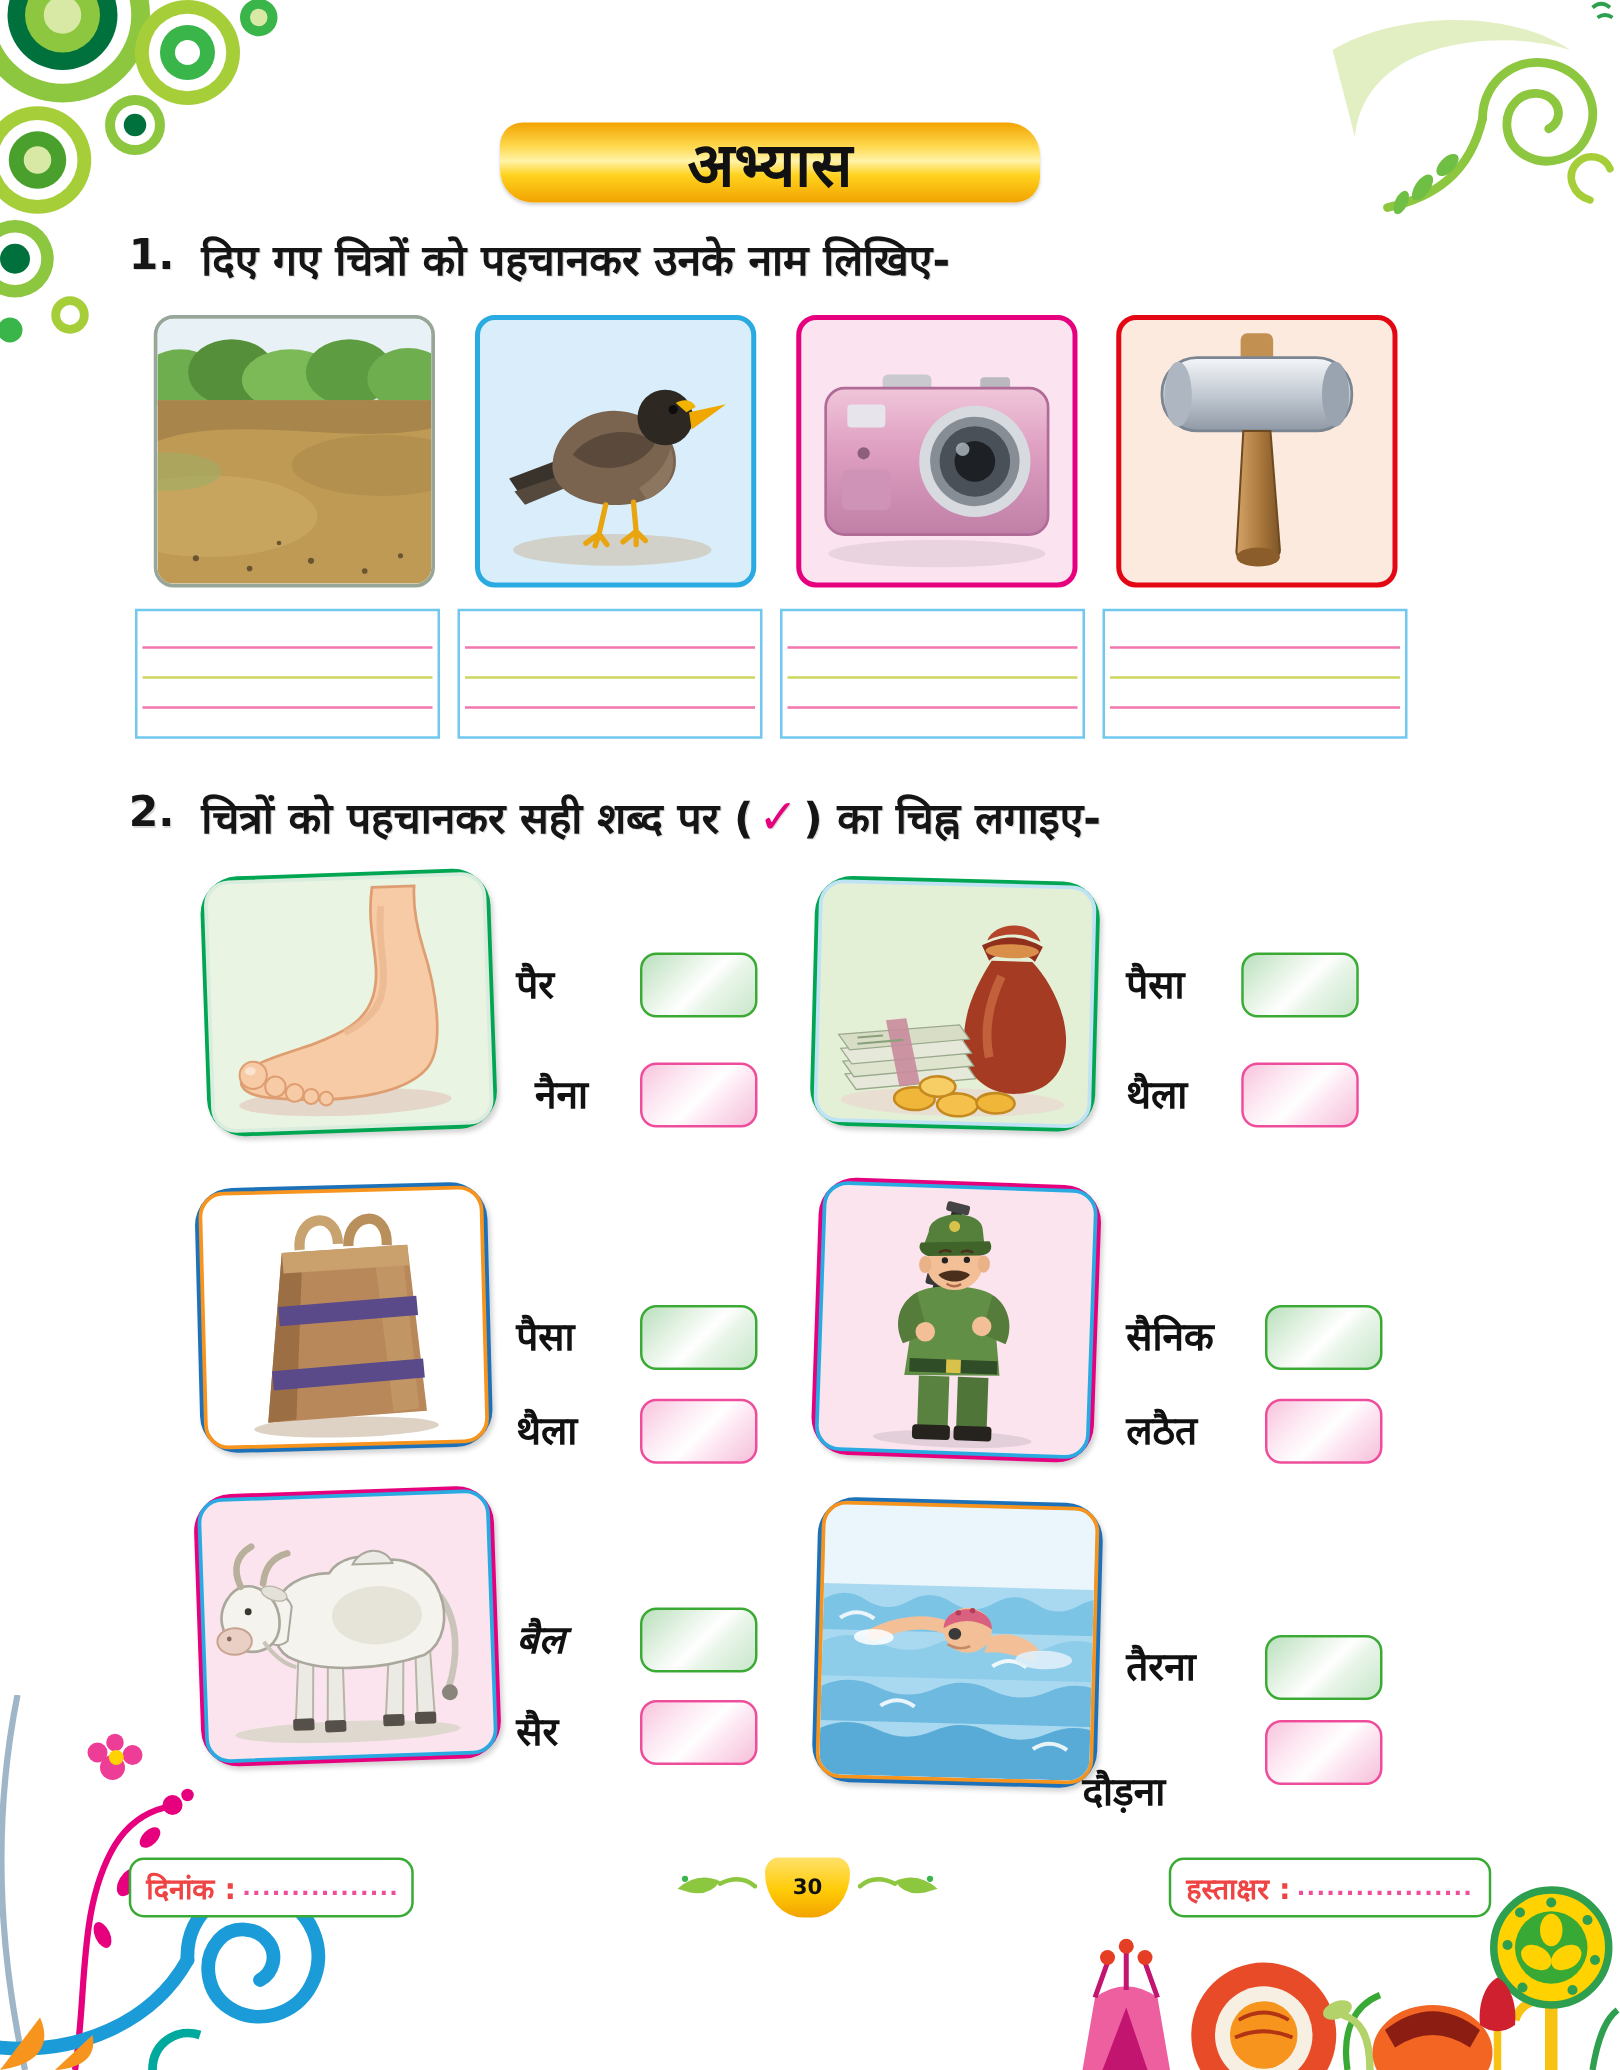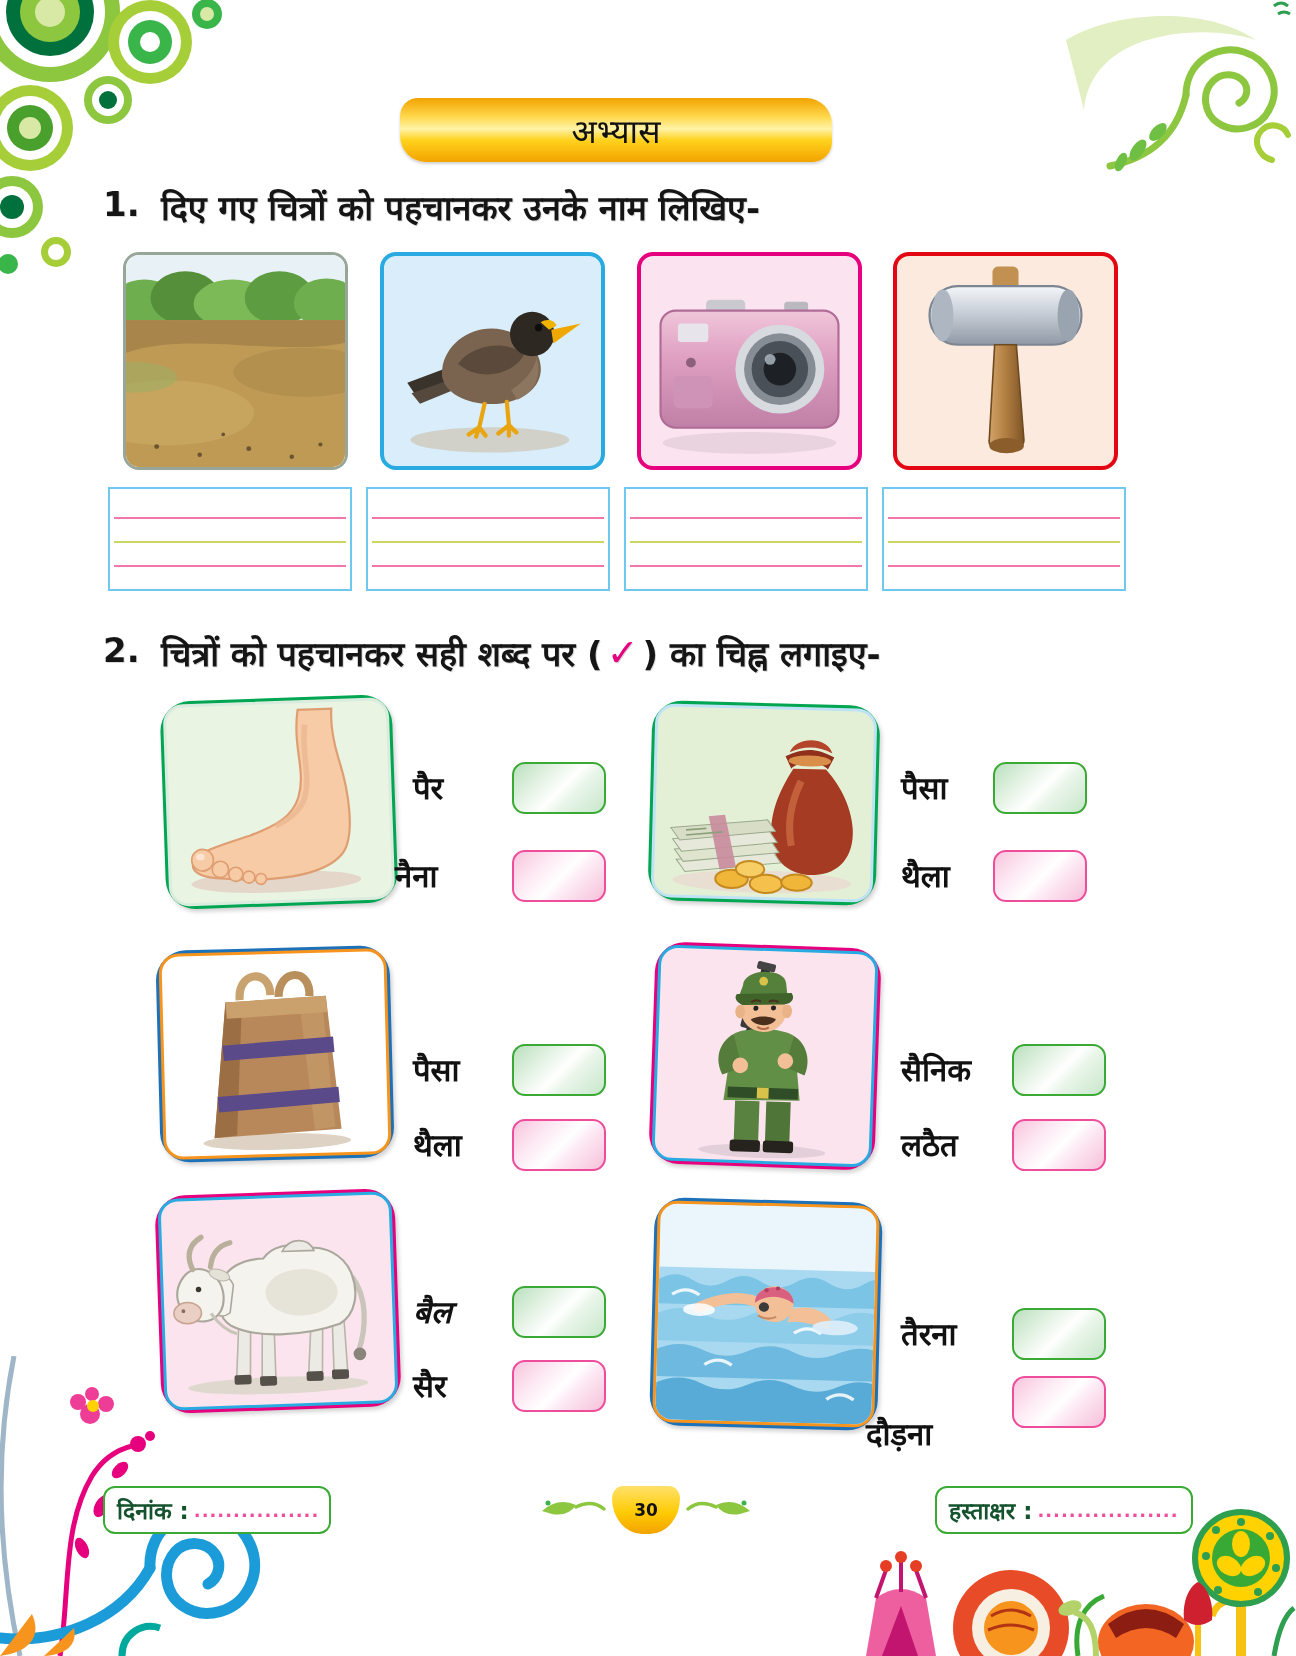--- a/index.html
+++ b/index.html
@@ -6,21 +6,21 @@
   .page{position:relative;width:1296px;height:1656px;background:#ffffff;overflow:hidden;
         font-family:"DejaVu Sans","Liberation Sans",sans-serif;color:#1a1a1a;}
   .abs{position:absolute;}
   svg{display:block;}
 
   
   .banner{left:400px;top:98px;width:432px;height:64px;border-radius:18px 26px 20px 26px;
     background:linear-gradient(180deg,#f2a300 0%,#ffd94f 30%,#fff3a8 48%,#ffd21e 66%,#f2a300 100%);
     display:flex;align-items:center;justify-content:center;
     box-shadow:0 2px 3px rgba(0,0,0,.18);}
-  .banner span{font-size:33px;font-weight:400;color:#111;text-align:center;}
+  .banner span{font-size:49px;font-weight:700;color:#111;text-align:center;}
 
   
   .qhead{display:flex;gap:16px;font-size:34px;font-weight:700;color:#151515;
          text-shadow:1px 1px 0 rgba(0,0,0,.15);white-space:nowrap;}
   .qhead .num{width:42px;}
   .check{color:#e6007e;font-size:38px;font-weight:700;padding:0 4px;}
 
   
   .qbox{top:252px;height:218px;width:225px;border-radius:16px;overflow:hidden;box-sizing:border-box;}
   .qbox svg{width:100%;height:100%;}
@@ -53,21 +53,21 @@
   .opt-label{height:52px;line-height:52px;font-size:31px;font-weight:700;color:#111;white-space:nowrap;}
   .opt-box{width:94px;height:52px;border-radius:13px;box-sizing:border-box;}
   .opt-box.green{border:2.5px solid #3aaa35;
     background:linear-gradient(135deg,#b9e0bd 0%,#e3f2e3 30%,#ffffff 52%,#e9f5e9 65%,#c8e7cb 100%);}
   .opt-box.pink{border:2.5px solid #ee4d9b;
     background:linear-gradient(135deg,#f8c4dc 0%,#fde9f3 30%,#ffffff 52%,#fdeaf4 65%,#f6c0da 100%);}
 
   
   .foot-box{height:48px;border:2.5px solid #3aaa35;border-radius:12px;display:flex;align-items:center;
             padding:0 12px;box-sizing:border-box;background:#fff;}
-  .foot-label{color:#14532d;font-size:23px;font-weight:700;white-space:nowrap;}
+  .foot-label{color:#ef4444;font-size:23px;font-weight:700;white-space:nowrap;}
   .foot-dots{color:#ee4d9b;font-size:18px;font-weight:700;letter-spacing:1px;overflow:hidden;white-space:nowrap;}
   .page-badge{left:612px;top:1486px;width:68px;height:48px;
     background:linear-gradient(180deg,#ffe16a 0%,#ffcb05 55%,#f2a300 100%);
     border-radius:12px 12px 34px 34px / 14px 14px 40px 40px;
     display:flex;align-items:center;justify-content:center;
     font-size:17px;font-weight:700;color:#111;}
 </style>
 </head>
 <body>
 
@@ -320,21 +320,21 @@
         <circle cx="44" cy="150" r="7.5" fill="#f6cba6" stroke="#df9e72" stroke-width="1.5"></circle>
         <circle cx="58" cy="155" r="6.5" fill="#f6cba6" stroke="#df9e72" stroke-width="1.5"></circle>
         <circle cx="70" cy="158" r="5.5" fill="#f6cba6" stroke="#df9e72" stroke-width="1.5"></circle>
         <circle cx="81" cy="160" r="5" fill="#f6cba6" stroke="#df9e72" stroke-width="1.5"></circle>
         <ellipse cx="26" cy="138" rx="4" ry="3" fill="#fbe3cf"></ellipse>
       </svg>
     </div>
   </div>
   <div class="abs opt-label" style="left:413px;top:762px;">पैर</div>
   <div class="abs opt-box green" style="left:512px;top:762px;"></div>
-  <div class="abs opt-label" style="left:395px;top:850px;">नैना</div>
+  <div class="abs opt-label" style="left:428px;top:850px;">नैना</div>
   <div class="abs opt-box pink" style="left:512px;top:850px;"></div>
 
   <div class="abs frame f-green" style="left:650px;top:703px;width:228px;height:200px;transform:rotate(1.5deg);">
     <div class="frame-inner in-cyan">
       <svg viewBox="0 0 200 185">
         <ellipse cx="100" cy="170" rx="88" ry="11" fill="#e9ded2"></ellipse>
         <path d="M128,58 C116,78 106,100 108,126 C110,153 132,164 152,162 C176,160 190,143 188,116 C186,92 172,70 160,58 Z" fill="#a53b22"></path>
         <path d="M136,70 C127,90 123,112 128,134" stroke="#c96a44" stroke-width="7" fill="none" opacity="0.8"></path>
         <path d="M126,58 C132,50 156,50 162,58 L168,46 C150,37 138,37 120,46 Z" fill="#8f2f1c"></path>
         <path d="M124,42 C130,26 160,25 166,42 C152,35 138,35 124,42 Z" fill="#b5452a"></path>

